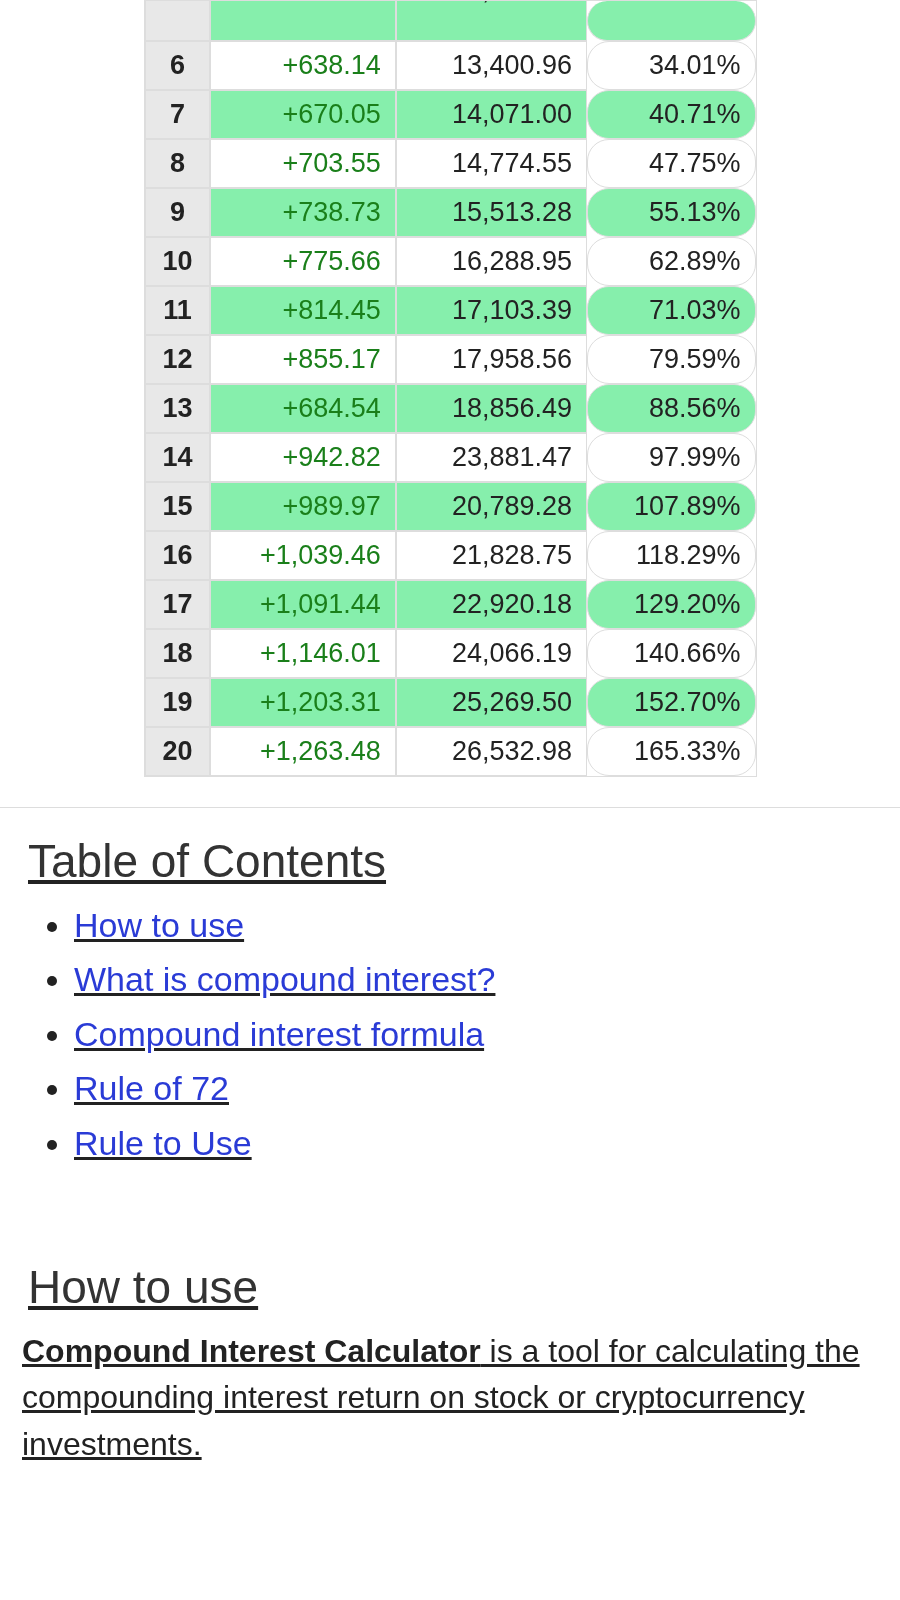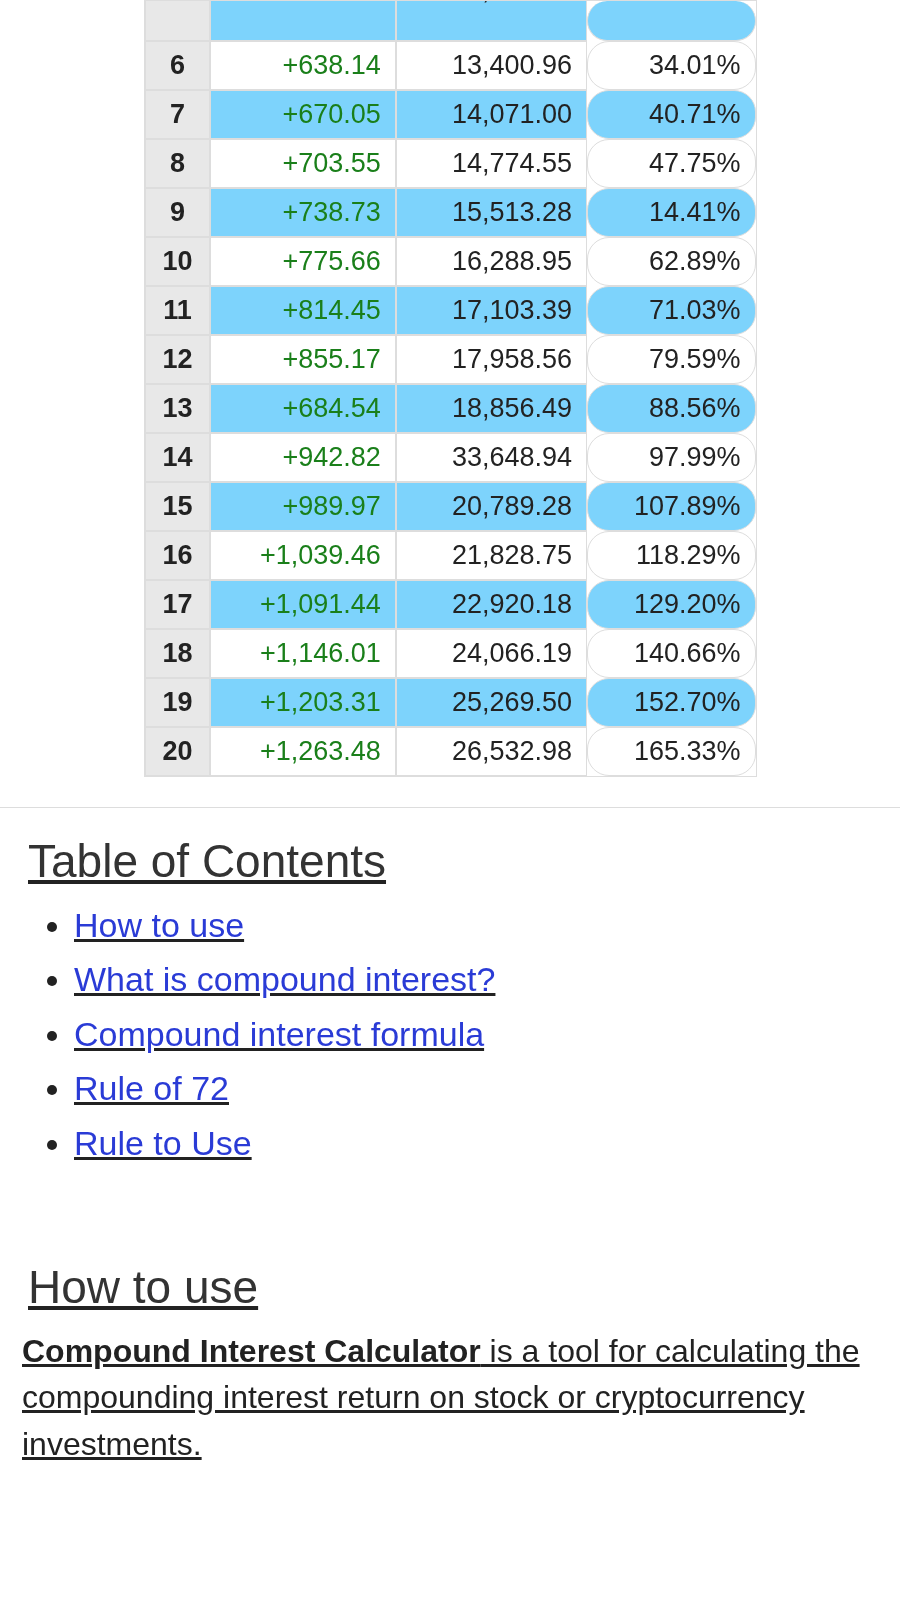--- a/index.html
+++ b/index.html
@@ -33,21 +33,21 @@
     text-align: center;
     font-weight: 700;
     width: 66px;
   }
   td.gain {
     color: #1a7f1a;
     width: 186px;
   }
   td.total { width: 192px; }
   td.roi { width: 169px; border-radius: 22px; }
-  tr.even td.gain, tr.even td.total, tr.even td.roi { background: #7dd3fc; }
+  tr.even td.gain, tr.even td.total, tr.even td.roi { background: #86efac; }
   tr.cut td {
     border-top: none;
     padding-top: 0;
     height: 22px;
     overflow: hidden;
   }
   tr.cut td > span {
     display: block;
     transform: translateY(-26px);
   }
@@ -130,21 +130,21 @@
         <tr>
           <td class="yr">8</td>
           <td class="gain">+703.55</td>
           <td class="total">14,774.55</td>
           <td class="roi">47.75%</td>
         </tr>
         <tr class="even">
           <td class="yr">9</td>
           <td class="gain">+738.73</td>
           <td class="total">15,513.28</td>
-          <td class="roi">14.41%</td>
+          <td class="roi">55.13%</td>
         </tr>
         <tr>
           <td class="yr">10</td>
           <td class="gain">+775.66</td>
           <td class="total">16,288.95</td>
           <td class="roi">62.89%</td>
         </tr>
         <tr class="even">
           <td class="yr">11</td>
           <td class="gain">+814.45</td>
@@ -159,21 +159,21 @@
         </tr>
         <tr class="even">
           <td class="yr">13</td>
           <td class="gain">+684.54</td>
           <td class="total">18,856.49</td>
           <td class="roi">88.56%</td>
         </tr>
         <tr>
           <td class="yr">14</td>
           <td class="gain">+942.82</td>
-          <td class="total">33,648.94</td>
+          <td class="total">23,881.47</td>
           <td class="roi">97.99%</td>
         </tr>
         <tr class="even">
           <td class="yr">15</td>
           <td class="gain">+989.97</td>
           <td class="total">20,789.28</td>
           <td class="roi">107.89%</td>
         </tr>
         <tr>
           <td class="yr">16</td>

